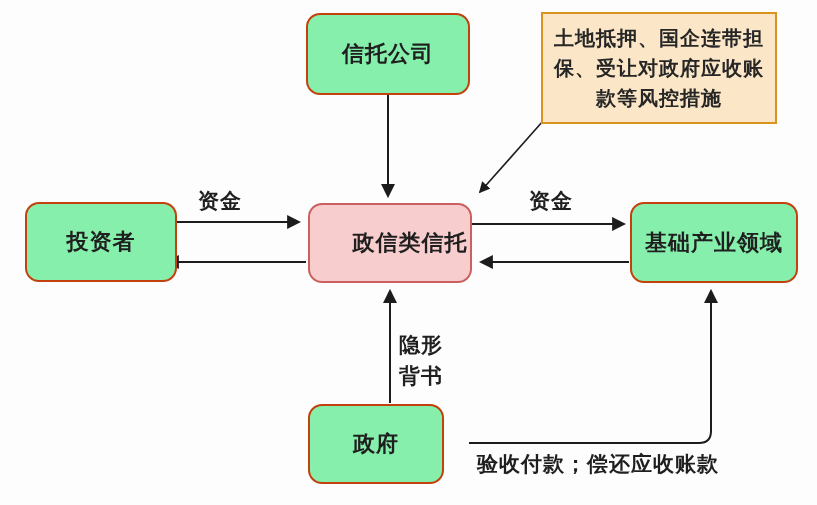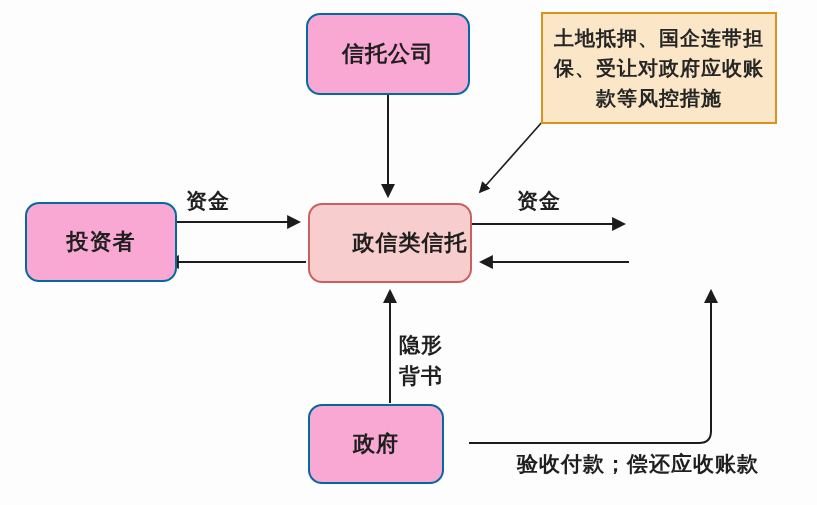--- a/index.html
+++ b/index.html
@@ -28,22 +28,22 @@
     justify-content: center;
     box-sizing: border-box;
     border-radius: 14px;
     font-size: 22px;
     font-weight: 600;
     color: #1f1f1f;
     letter-spacing: 1px;
     text-align: center;
   }
   .node.blue {
-    background: #f9a8d4;
-    border: 2px solid #0369a1;
+    background: #86efac;
+    border: 2px solid #c2410c;
     text-align: right;
   }
   .node.pink {
     background: #f8cdcd;
     border: 2px solid #cb6060;
     padding-left: 40px;
   }
   .note {
     position: absolute;
     box-sizing: border-box;
@@ -61,39 +61,39 @@
   }
   .edge-label {
     position: absolute;
     font-size: 21px;
     font-weight: 600;
     color: #1f1f1f;
     letter-spacing: 1px;
     white-space: pre-line;
     line-height: 30px;
   }
-  .edge-label.center { }
+  .edge-label.center { text-align: center; }
   .edge-label.nowrap { white-space: nowrap; }
 
   
   #node-trust-company { left: 306px; top: 13px;  width: 164px; height: 82px; }
   #node-product       { left: 308px; top: 203px; width: 164px; height: 80px; }
   #node-investor      { left: 25px;  top: 202px; width: 152px; height: 80px; }
   #node-industry      { left: 630px; top: 202px; width: 168px; height: 81px; }
   #node-government    { left: 308px; top: 404px; width: 136px; height: 80px; }
   #node-risk-note     { left: 541px; top: 12px;  width: 236px; }
 
   
   #label-initiate    { left: 326px; top: 116px; line-height: 33px; }
   #label-funds-in    { left: 186px; top: 186px; width: 68px; }
   #label-return      { left: 146px; top: 291px; width: 164px; line-height: 29px; }
   #label-funds-out   { left: 517px; top: 186px; width: 68px; }
   #label-repay       { left: 493px; top: 289px; }
   #label-endorsement { left: 399px; top: 329px; line-height: 31px; }
-  #label-acceptance  { left: 477px; top: 449px; margin-left: 40px; }
+  #label-acceptance  { left: 477px; top: 449px; }
 </style>
 </head>
 <body>
 
 <div class="canvas">
 
   <svg class="arrow-layer" viewBox="0 0 817 505" xmlns="http://www.w3.org/2000/svg">
     <defs>
       <marker id="ah" viewBox="0 0 10 10" refX="8.5" refY="5" markerWidth="7" markerHeight="7" orient="auto-start-reverse">
         <path d="M0,0 L10,5 L0,10 z" fill="#1c1c1c"></path>
@@ -118,20 +118,23 @@
 款等风控措施</div>
 
   <div class="node pink" id="node-product">
     <span>政信类信托</span>
   </div>
 
   <div class="node blue" id="node-investor">
     <span>投资者</span>
   </div>
 
+  <div class="node blue" id="node-industry">
+    <span>基础产业领域</span>
+  </div>
 
   <div class="node blue" id="node-government">
     <span>政府</span>
   </div>
 
 
   <div class="edge-label center" id="label-funds-in">资金</div>
 
 
   <div class="edge-label center" id="label-funds-out">资金</div>

